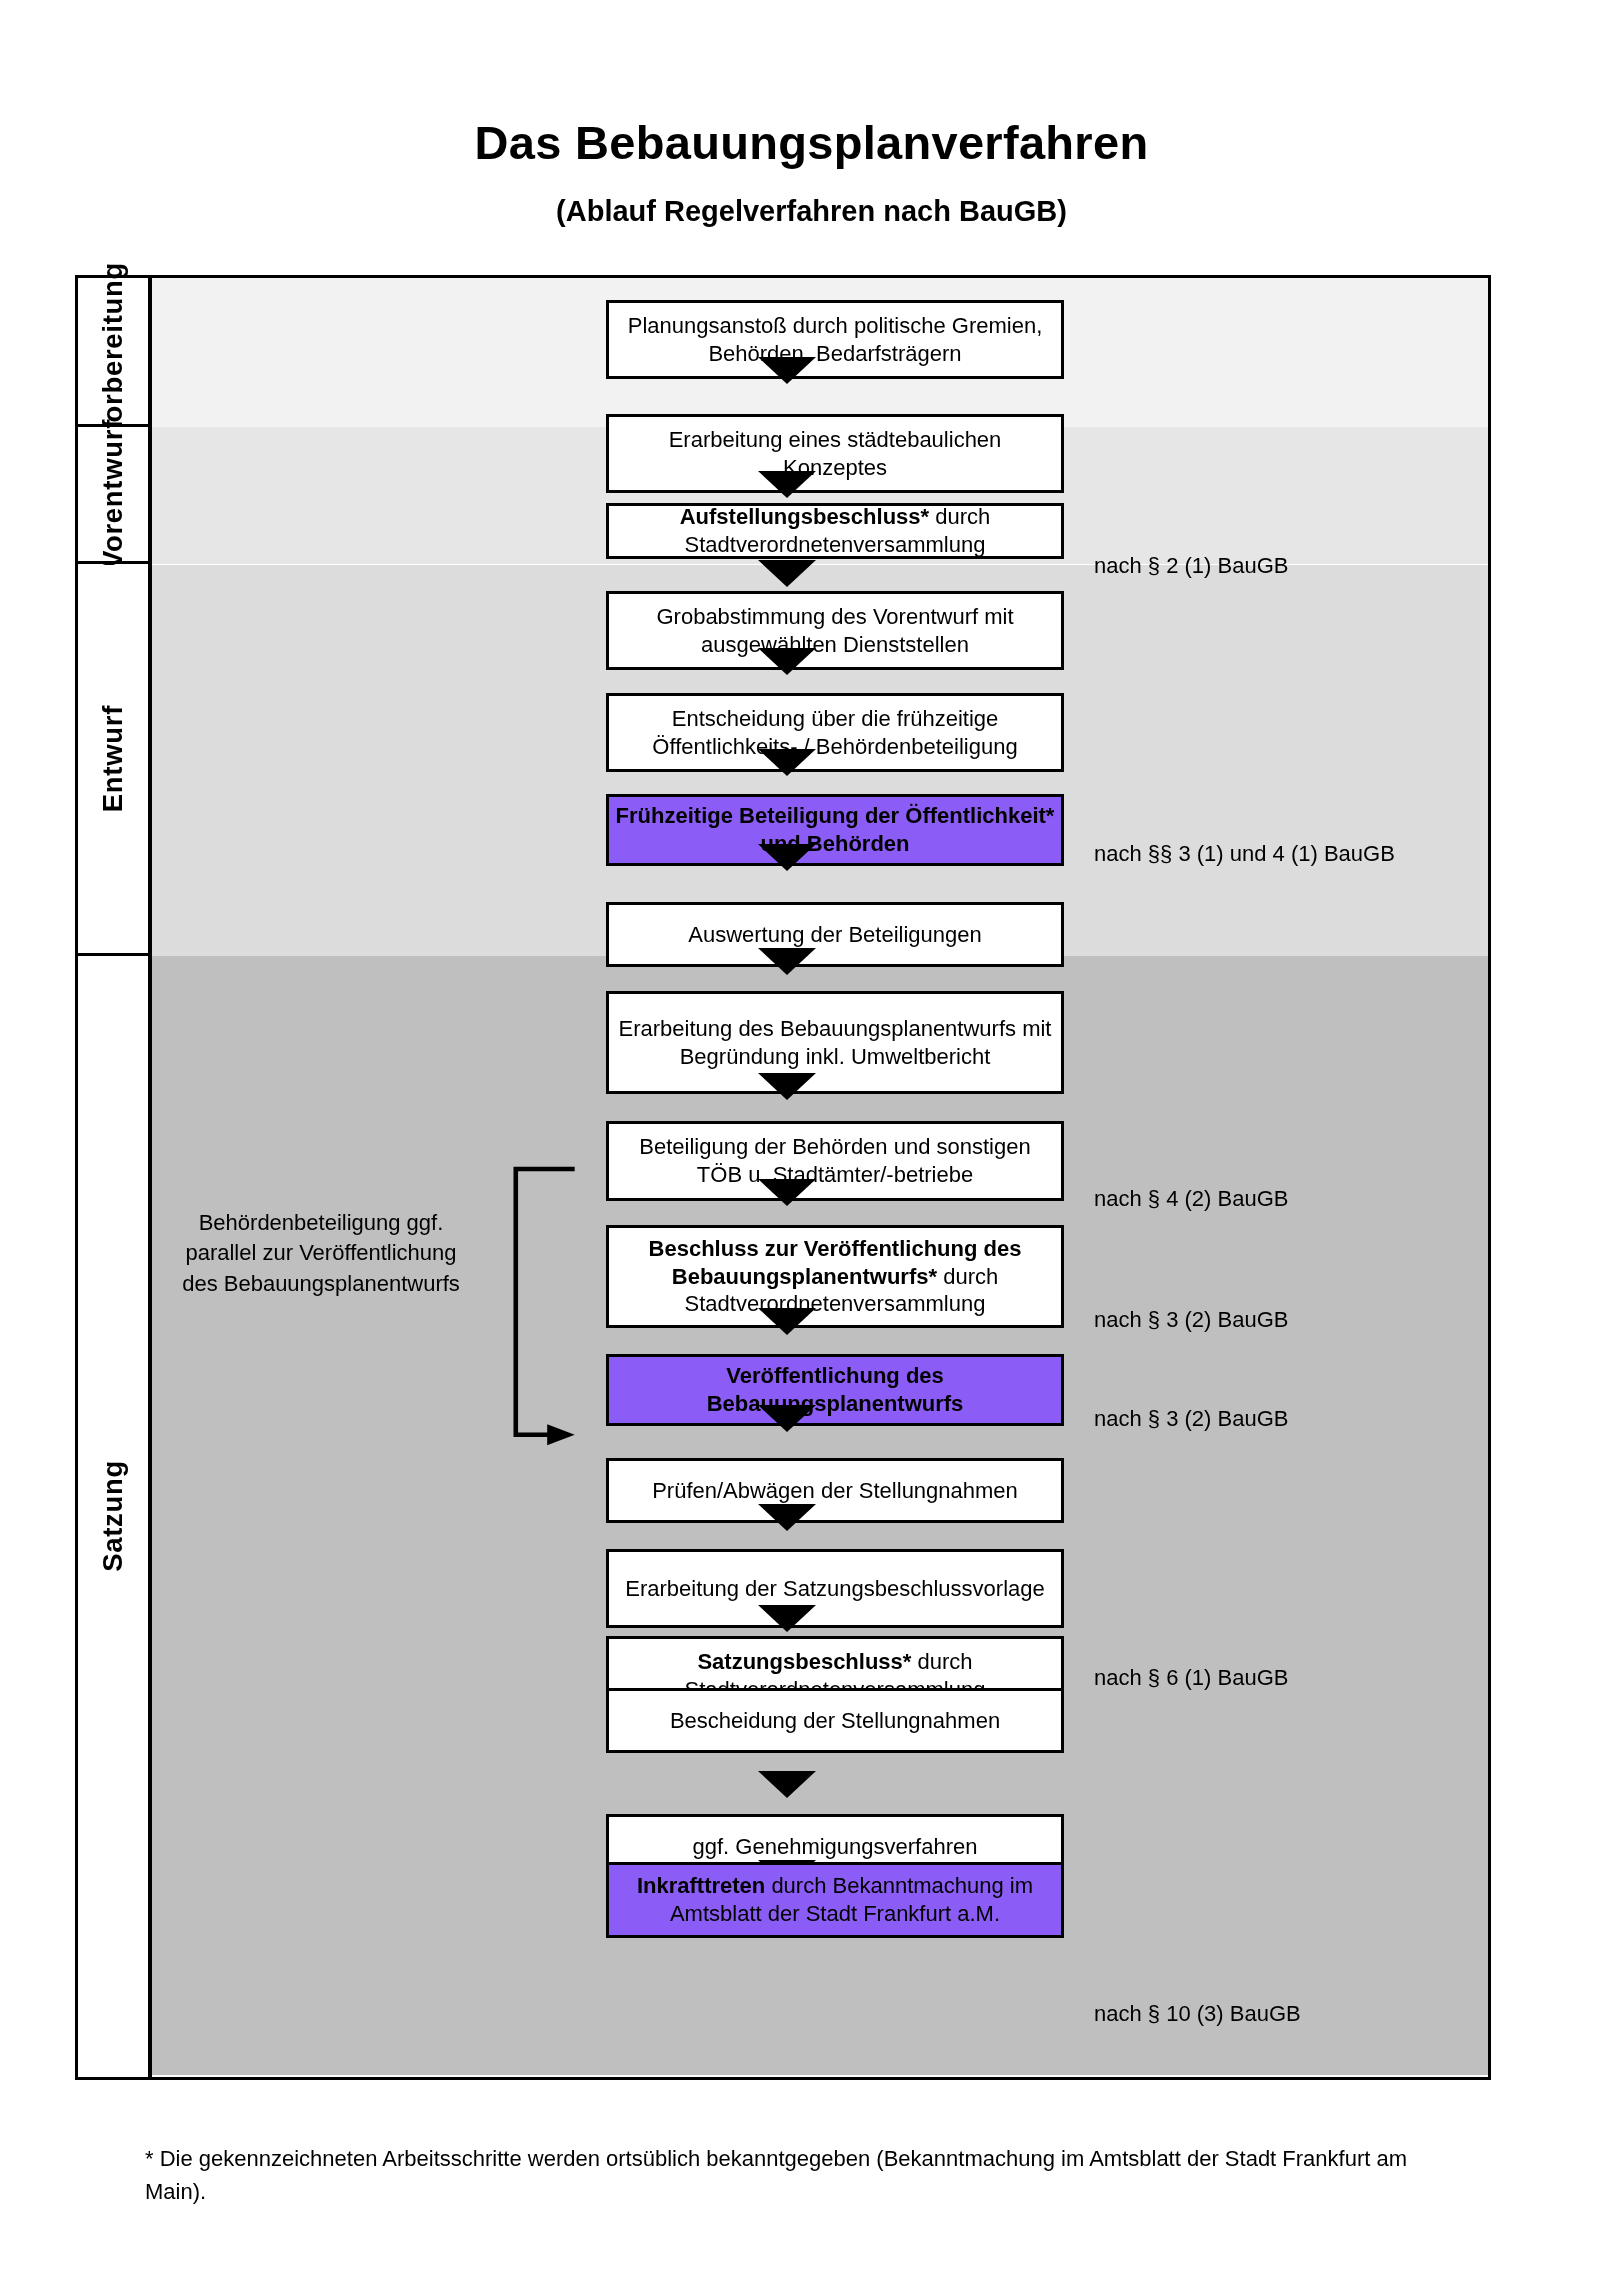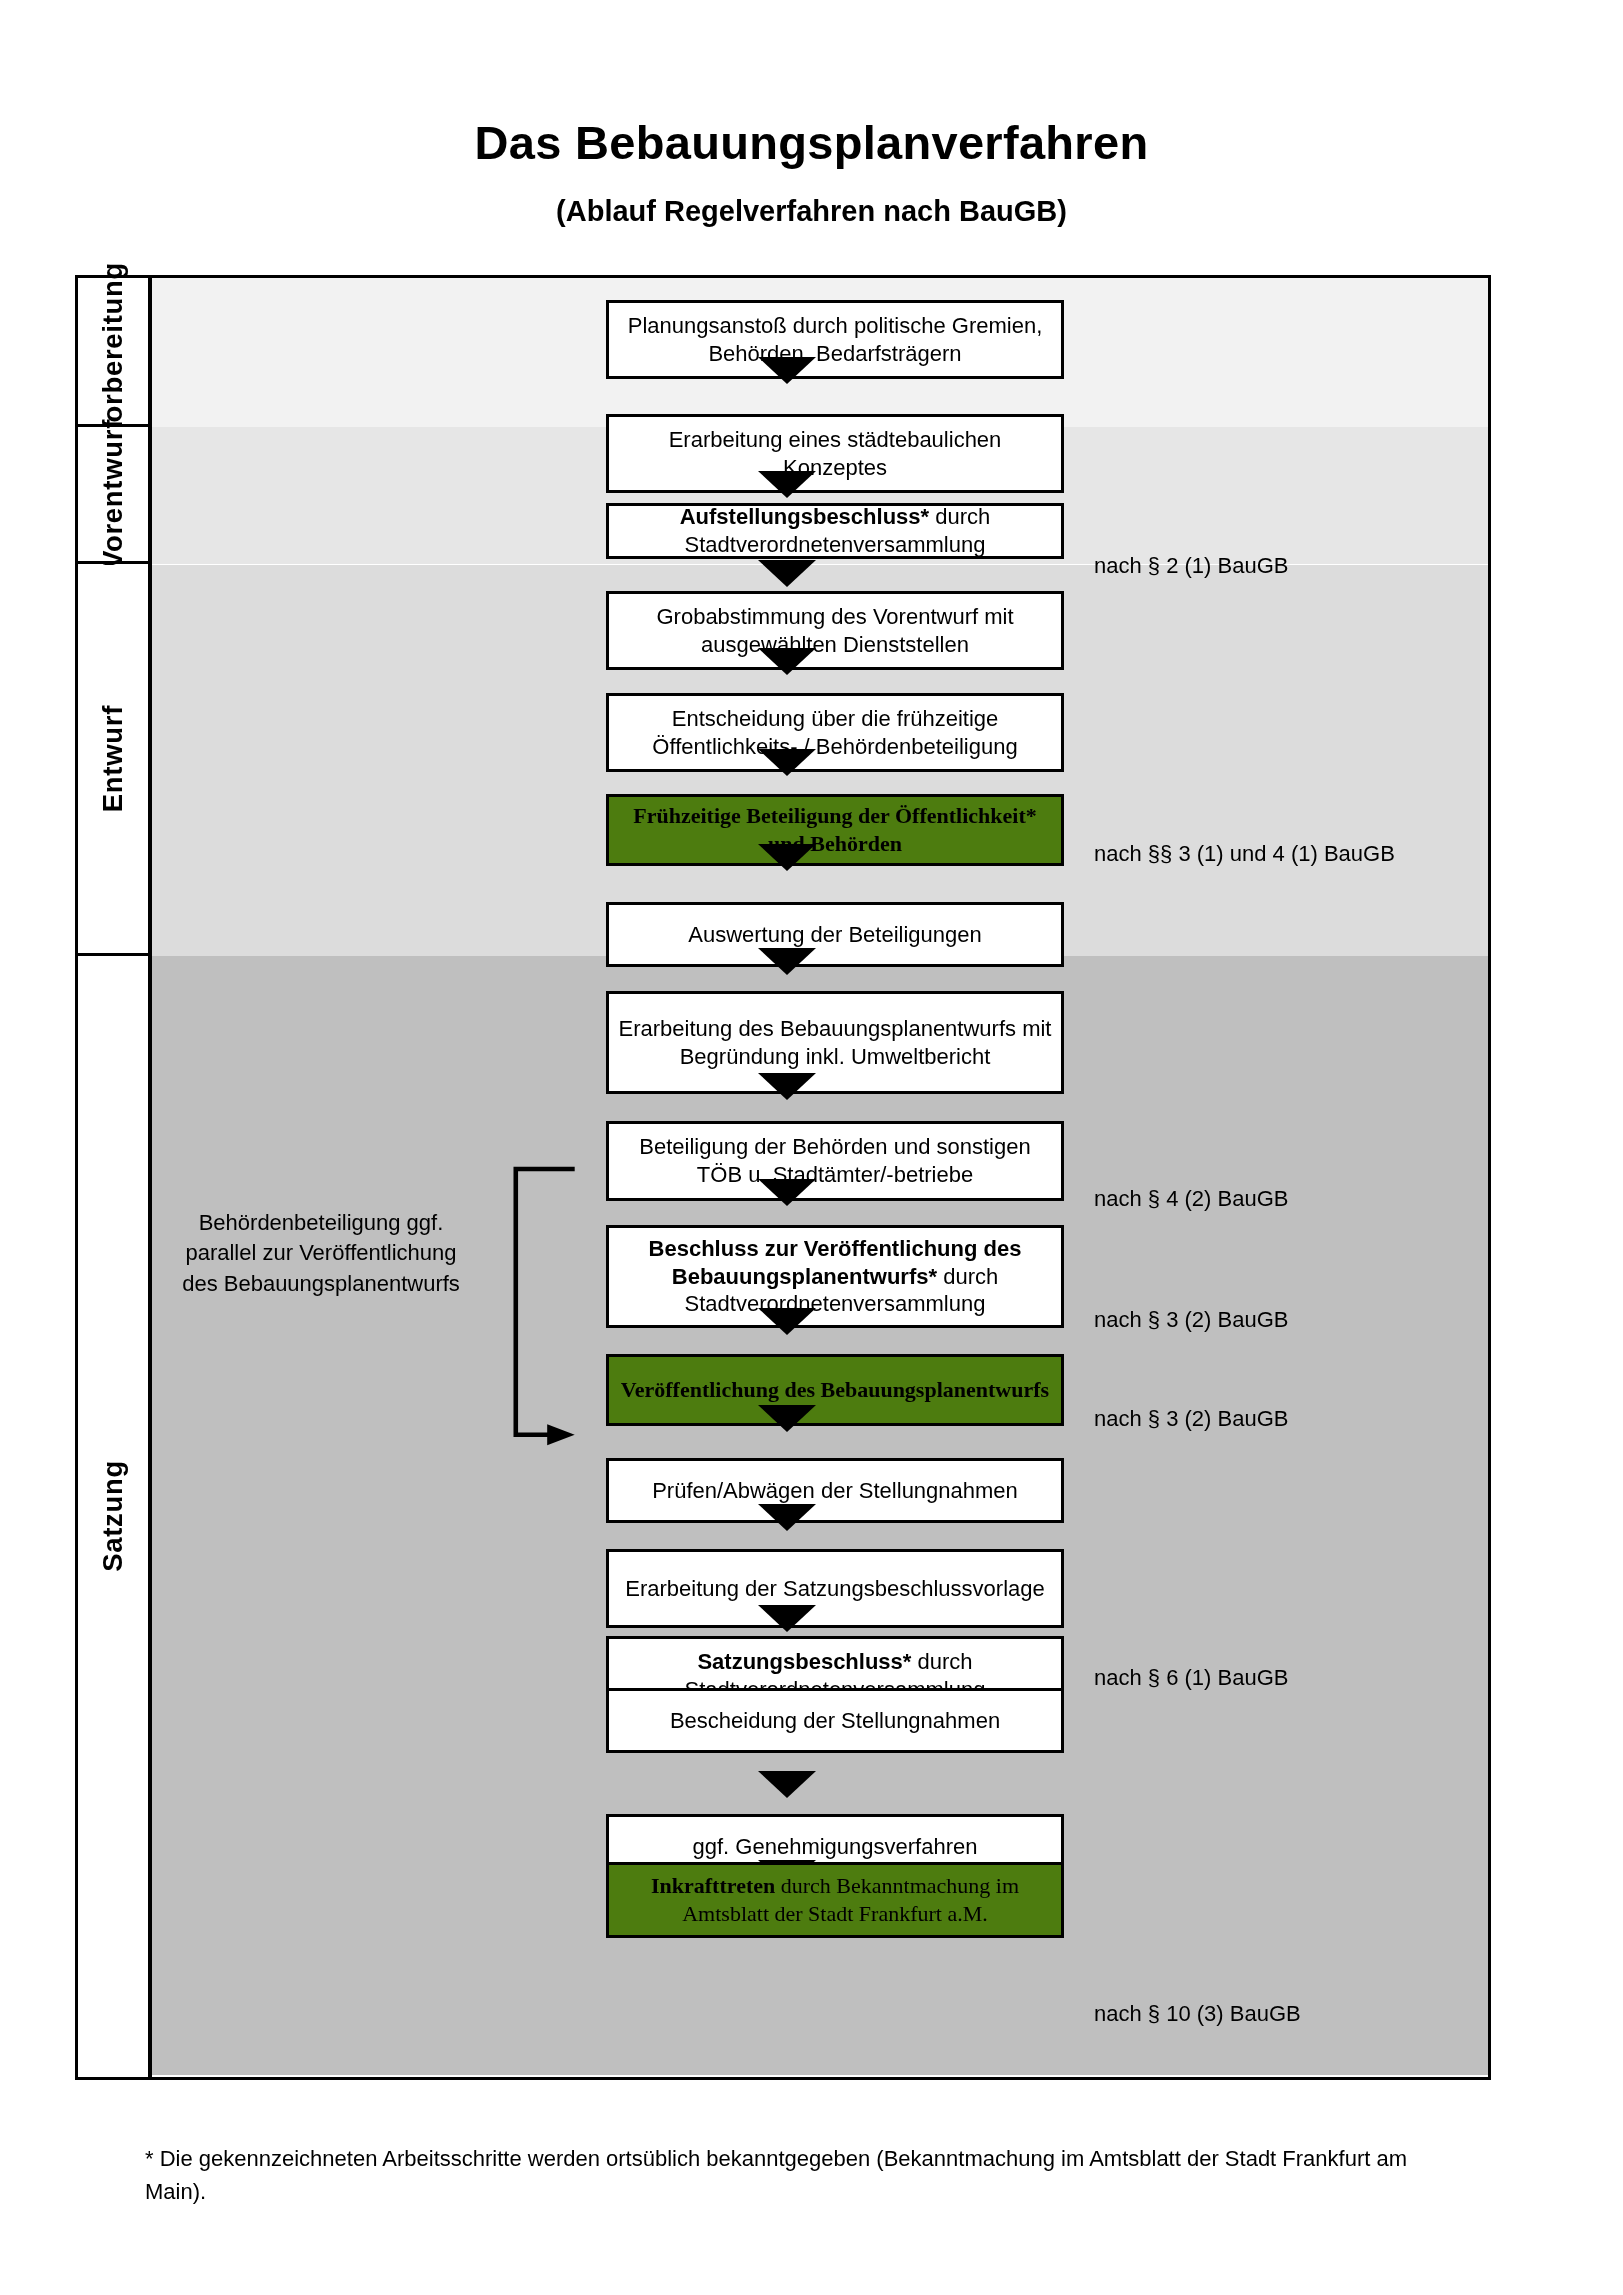--- a/index.html
+++ b/index.html
@@ -70,21 +70,21 @@
     width:458px;left:558px;
     border:3.9px solid #000;
     box-sizing:border-box;
     background:#ffffff;
     display:flex;align-items:center;justify-content:center;
     text-align:center;
     font-size:22px;line-height:1.26;
     padding:2.6px 6.5px;
     margin-left:48px;
   }
-  .pbox.blue{background:#4d7c0f;font-family:Liberation Serif, serif;}
+  .pbox.blue{background:#8b5cf6;}
   .pbox .b{font-weight:bold;}
 
   
   .darrow{
     position:absolute;
     width:0;height:0;
     border-left:29px solid transparent;
     border-right:29px solid transparent;
     border-top:27.5px solid #000;
     left:758px;

